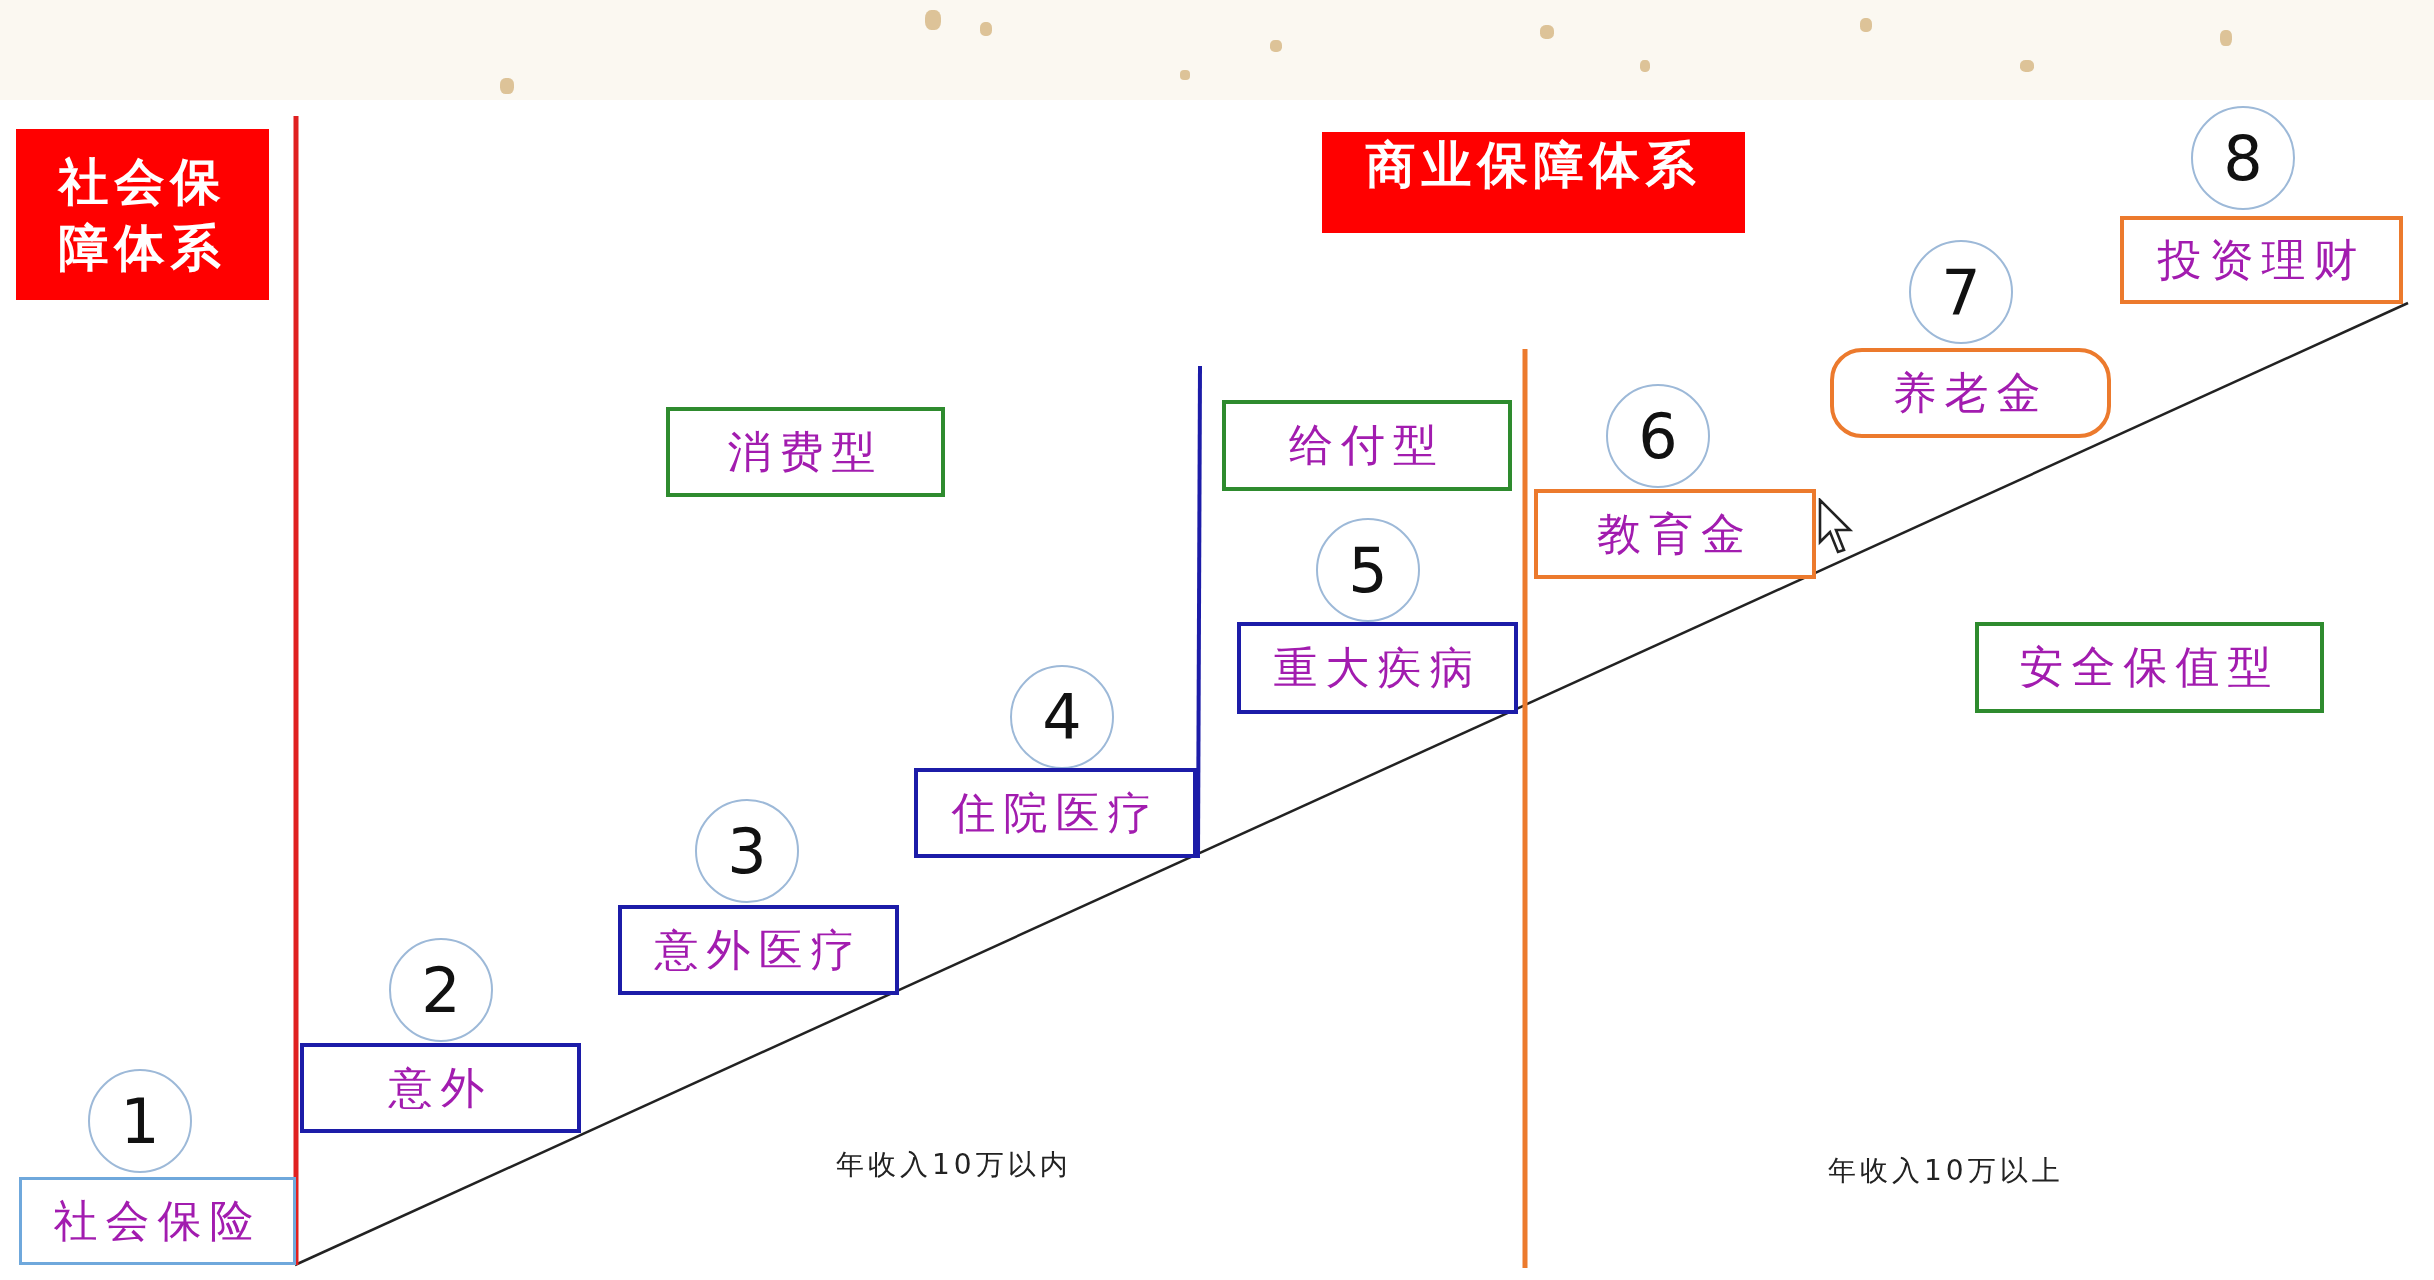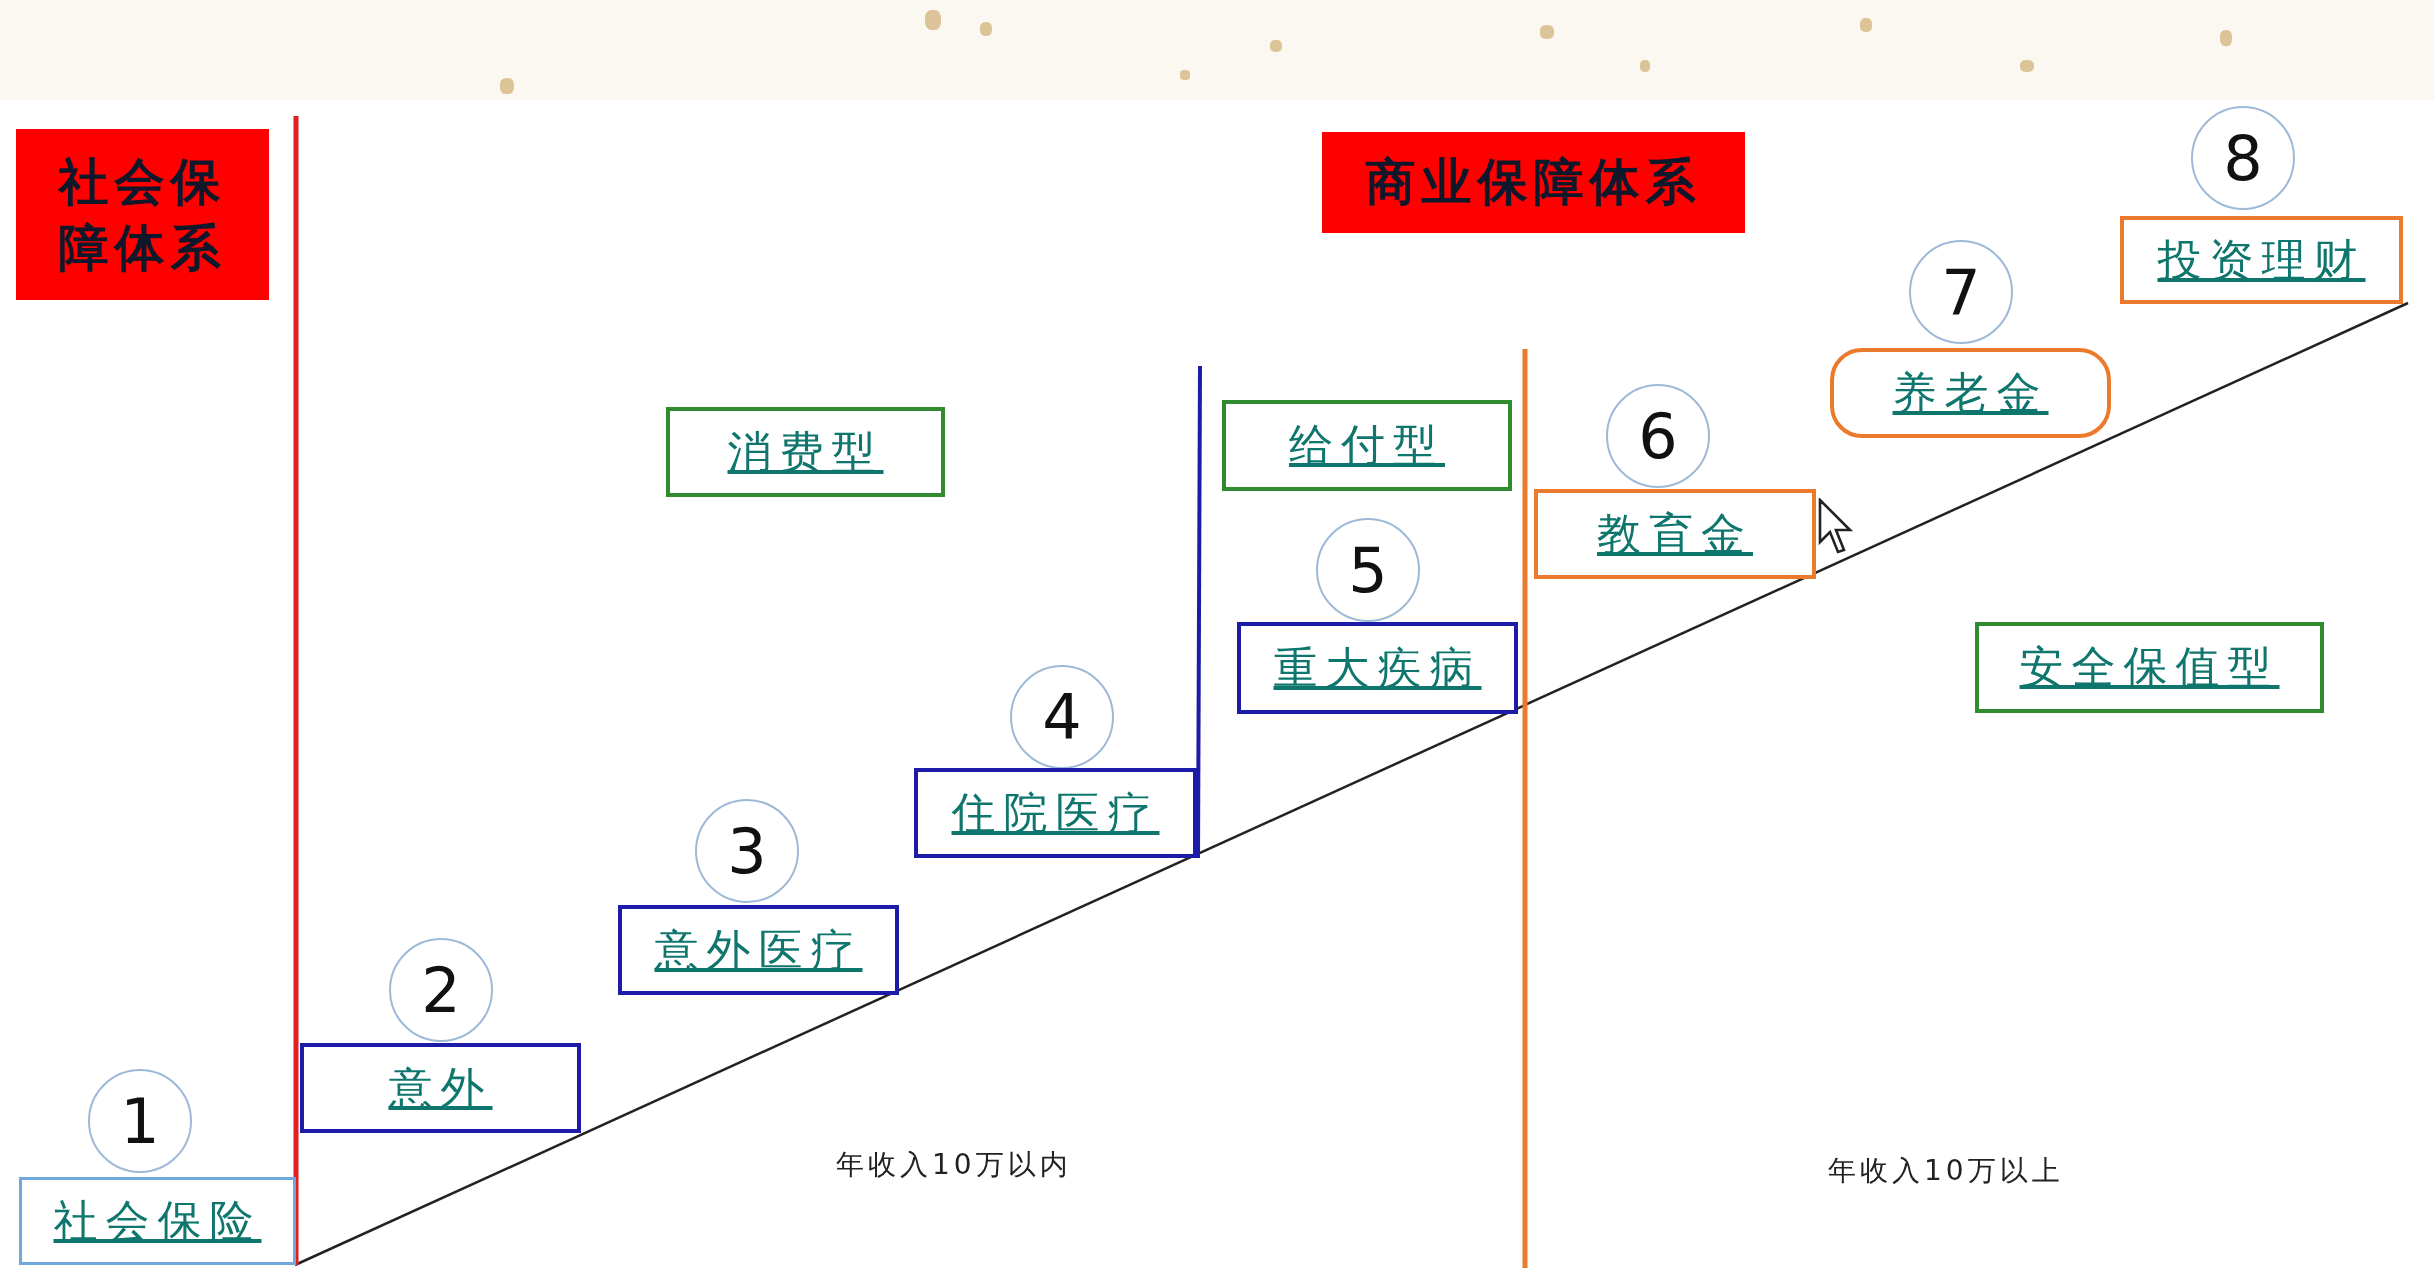--- a/index.html
+++ b/index.html
@@ -1,21 +1,21 @@
 <!DOCTYPE html>
 <html><head>
 <meta charset="utf-8">
 <style>
   html,body{margin:0;padding:0;}
   body{width:2434px;height:1280px;position:relative;overflow:hidden;background:#fbf8f1;font-family:"DejaVu Sans","Liberation Sans",sans-serif;}
   .slide{position:absolute;left:0;top:100px;width:2434px;height:1180px;background:#ffffff;}
   .speck{position:absolute;background:#d3b27a;border-radius:40%;opacity:.75;}
   .abs{position:absolute;box-sizing:border-box;}
-  .title-box{background:#ff0000;color:#0f172a;font-weight:bold;display:flex;align-items:center;justify-content:center;text-align:center;letter-spacing:6px;}
-  .box{background:#fff;border:4px solid;display:flex;align-items:center;justify-content:center;color:#0f766e;font-size:44px;letter-spacing:8px;text-decoration:underline;}
+  .title-box{background:#ff0000;color:#ffffff;font-weight:bold;display:flex;justify-content:center;text-align:center;letter-spacing:6px;}
+  .box{background:#fff;border:4px solid;display:flex;align-items:center;justify-content:center;color:#a21caf;font-size:44px;letter-spacing:8px;}
   .blue{border-color:#1c1ca8;}
   .lightblue{border-color:#6fa8dc;border-width:3px;}
   .green{border-color:#2e8b2e;}
   .orange{border-color:#ec7a2d;}
   .circle{border:2px solid #9db9d8;border-radius:50%;display:flex;align-items:center;justify-content:center;color:#111;font-size:62px;background:#fff;}
   .label{color:#222;font-size:28px;letter-spacing:4px;white-space:nowrap;}
   svg.lines{position:absolute;left:0;top:0;}
 </style>
 </head>
 <body>

